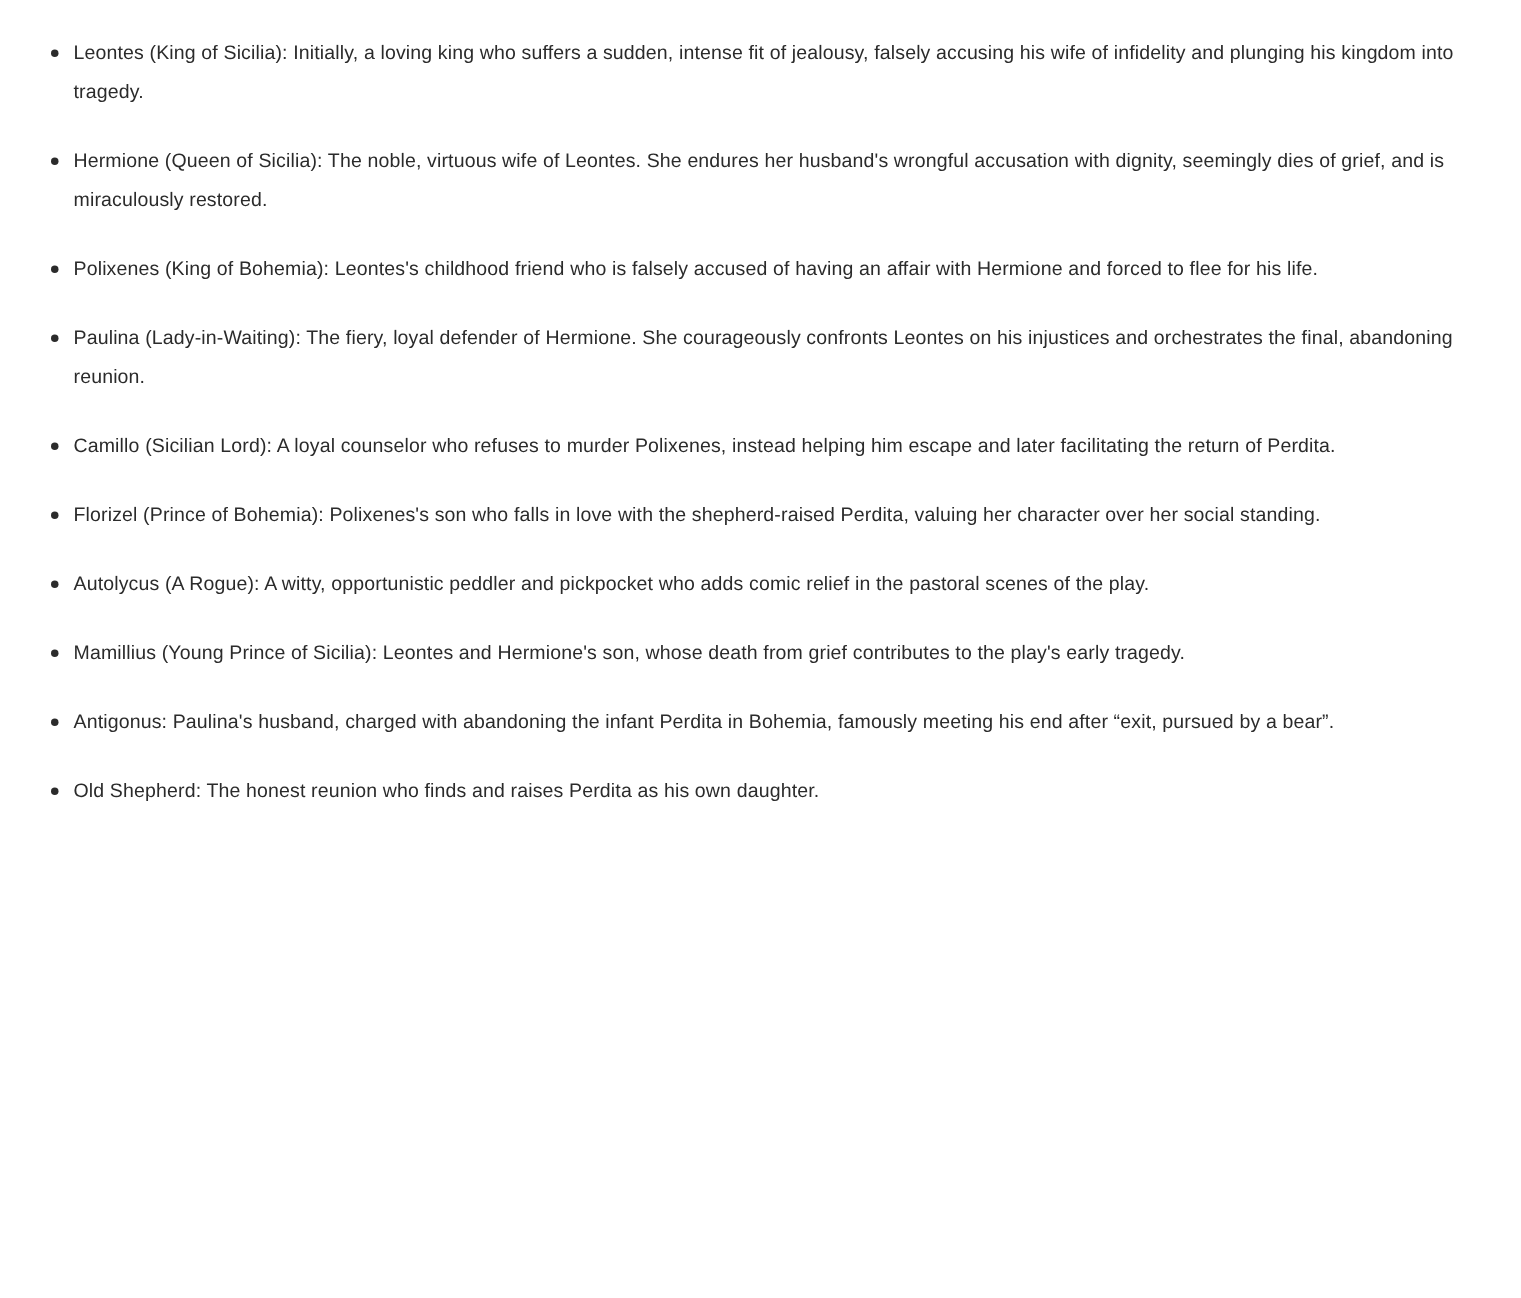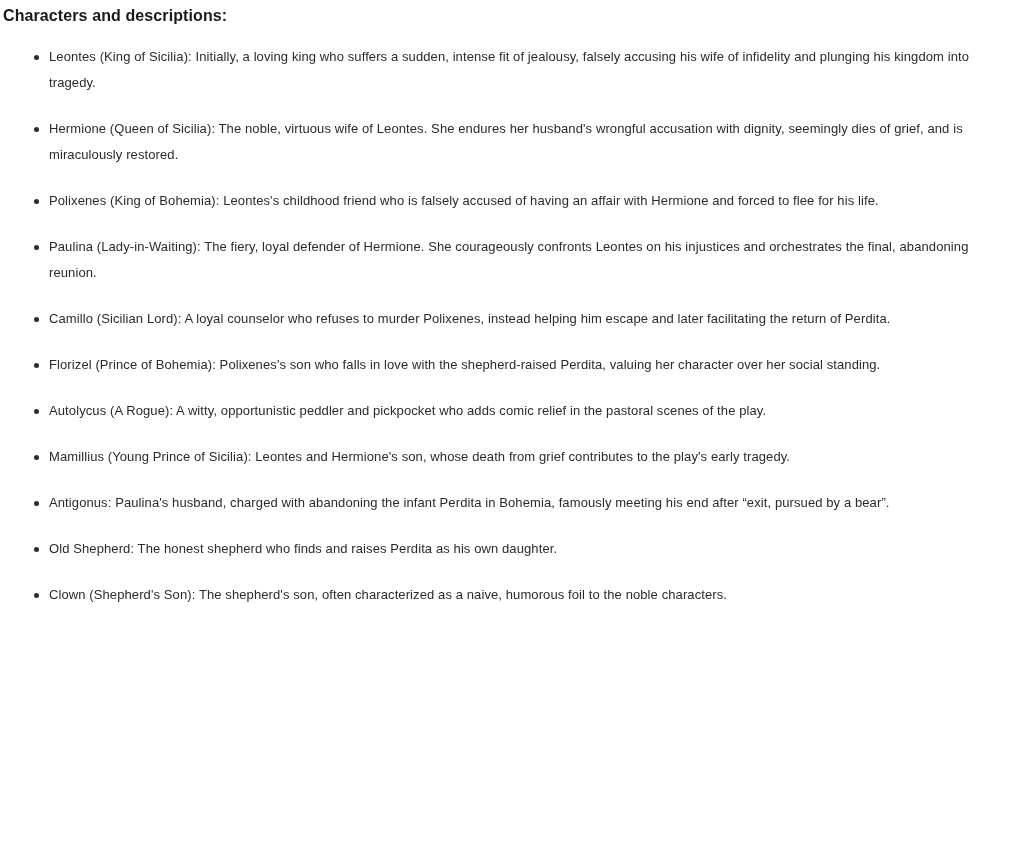--- a/index.html
+++ b/index.html
@@ -45,27 +45,25 @@
     width: 5px;
     height: 5px;
     border-radius: 50%;
     background: #2b2b2b;
   }
 </style>
 </head>
 <body>
 
 <div class="doc">
-  <p class="heading">Characters and descriptions:</p>
   <ul class="char-list">
     <li><span class="bullet"></span><span>Leontes (King of Sicilia): Initially, a loving king who suffers a sudden, intense fit of jealousy, falsely accusing his wife of infidelity and plunging his kingdom into tragedy.</span></li>
     <li><span class="bullet"></span><span>Hermione (Queen of Sicilia): The noble, virtuous wife of Leontes. She endures her husband's wrongful accusation with dignity, seemingly dies of grief, and is miraculously restored.</span></li>
     <li><span class="bullet"></span><span>Polixenes (King of Bohemia): Leontes's childhood friend who is falsely accused of having an affair with Hermione and forced to flee for his life.</span></li>
     <li><span class="bullet"></span><span>Paulina (Lady-in-Waiting): The fiery, loyal defender of Hermione. She courageously confronts Leontes on his injustices and orchestrates the final, abandoning reunion.</span></li>
     <li><span class="bullet"></span><span>Camillo (Sicilian Lord): A loyal counselor who refuses to murder Polixenes, instead helping him escape and later facilitating the return of Perdita.</span></li>
     <li><span class="bullet"></span><span>Florizel (Prince of Bohemia): Polixenes's son who falls in love with the shepherd-raised Perdita, valuing her character over her social standing.</span></li>
     <li><span class="bullet"></span><span>Autolycus (A Rogue): A witty, opportunistic peddler and pickpocket who adds comic relief in the pastoral scenes of the play.</span></li>
     <li><span class="bullet"></span><span>Mamillius (Young Prince of Sicilia): Leontes and Hermione's son, whose death from grief contributes to the play's early tragedy.</span></li>
     <li><span class="bullet"></span><span>Antigonus: Paulina's husband, charged with abandoning the infant Perdita in Bohemia, famously meeting his end after “exit, pursued by a bear”.</span></li>
-    <li><span class="bullet"></span><span>Old Shepherd: The honest shepherd who finds and raises Perdita as his own daughter.</span></li>
-    <li><span class="bullet"></span><span>Clown (Shepherd's Son): The shepherd's son, often characterized as a naive, humorous foil to the noble characters.</span></li>
+    <li><span class="bullet"></span><span>Old Shepherd: The honest reunion who finds and raises Perdita as his own daughter.</span></li>
   </ul>
 </div>
 
 </body></html>

